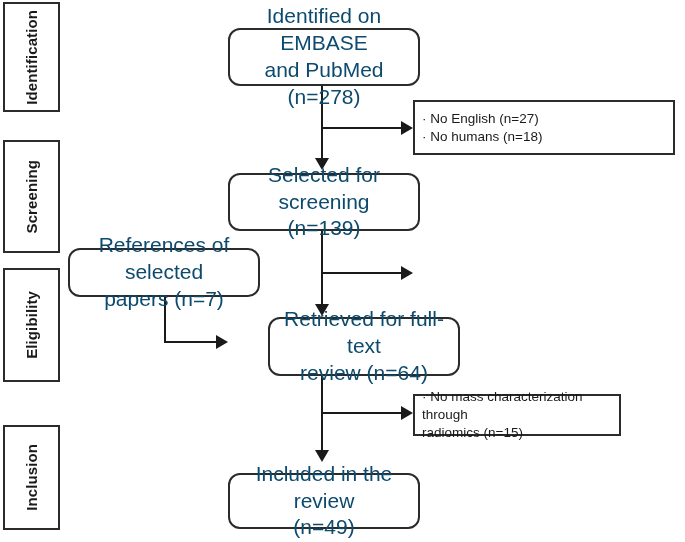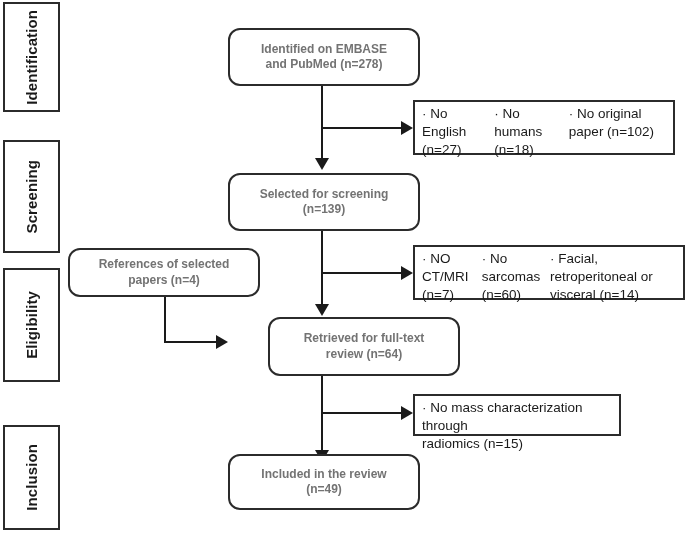--- a/index.html
+++ b/index.html
@@ -43,35 +43,34 @@
     border-radius: 12px;
     background: #ffffff;
     box-sizing: border-box;
     display: flex;
     align-items: center;
     justify-content: center;
     text-align: center;
     padding: 4px 8px;
   }
   .node-text {
-    font-size: 12px;
-    color: #737373;
+    font-size: 21px;
+    color: #0c4a6e;
     line-height: 1.28;
     white-space: pre-line;
-    font-weight: bold;
   }
 
   
   .excl-box {
     position: absolute;
     border: 2px solid #2b2b2b;
     background: #ffffff;
     box-sizing: border-box;
     display: flex;
-    flex-direction: row;
+    flex-direction: column;
     justify-content: center;
     padding: 3px 4px 3px 7px;
   }
   .excl-line {
     font-size: 13.5px;
     color: #1a1a1a;
     line-height: 1.33;
     white-space: pre-line;
     text-indent: 0;
   }
@@ -149,43 +148,37 @@
 and PubMed (n=278)</span>
   </div>
 
   <div class="node" style="left:228px; top:173px; width:192px; height:58px;align-items:center;">
     <span class="node-text">Selected for screening
 (n=139)</span>
   </div>
 
   <div class="node" style="left:68px; top:248px; width:192px; height:49px;">
     <span class="node-text">References of selected
-papers (n=4)</span>
+papers (n=7)</span>
   </div>
 
   <div class="node" style="left:228px; top:317px; width:192px; height:59px;margin-left:40px;">
     <span class="node-text">Retrieved for full-text
 review (n=64)</span>
   </div>
 
-  <div class="node" style="left:228px; top:454px; width:192px; height:56px;">
+  <div class="node" style="left:228px; top:473px; width:192px; height:56px;">
     <span class="node-text">Included in the review
 (n=49)</span>
   </div>
 
   <div class="excl-box" style="left:413px; top:100px; width:262px; height:55px;">
     <span class="excl-line">· No English (n=27)</span>
     <span class="excl-line">· No humans (n=18)</span>
-    <span class="excl-line">· No original paper (n=102)</span>
   </div>
 
-  <div class="excl-box" style="left:413px; top:245px; width:272px; height:55px;">
-    <span class="excl-line">· NO CT/MRI (n=7)</span>
-    <span class="excl-line">· No sarcomas (n=60)</span>
-    <span class="excl-line">· Facial, retroperitoneal or visceral (n=14)</span>
-  </div>
 
   <div class="excl-box" style="left:413px; top:394px; width:208px; height:42px;">
     <span class="excl-line">· No mass characterization through
 radiomics (n=15)</span>
   </div>
 
 </div>
 
 </body></html>

